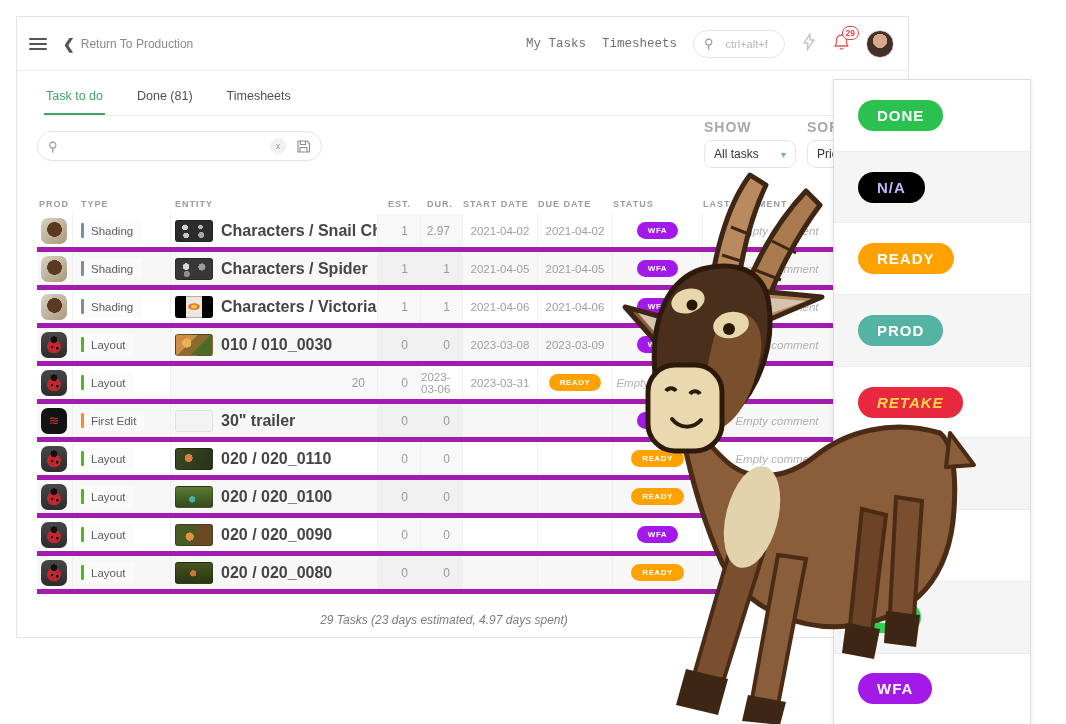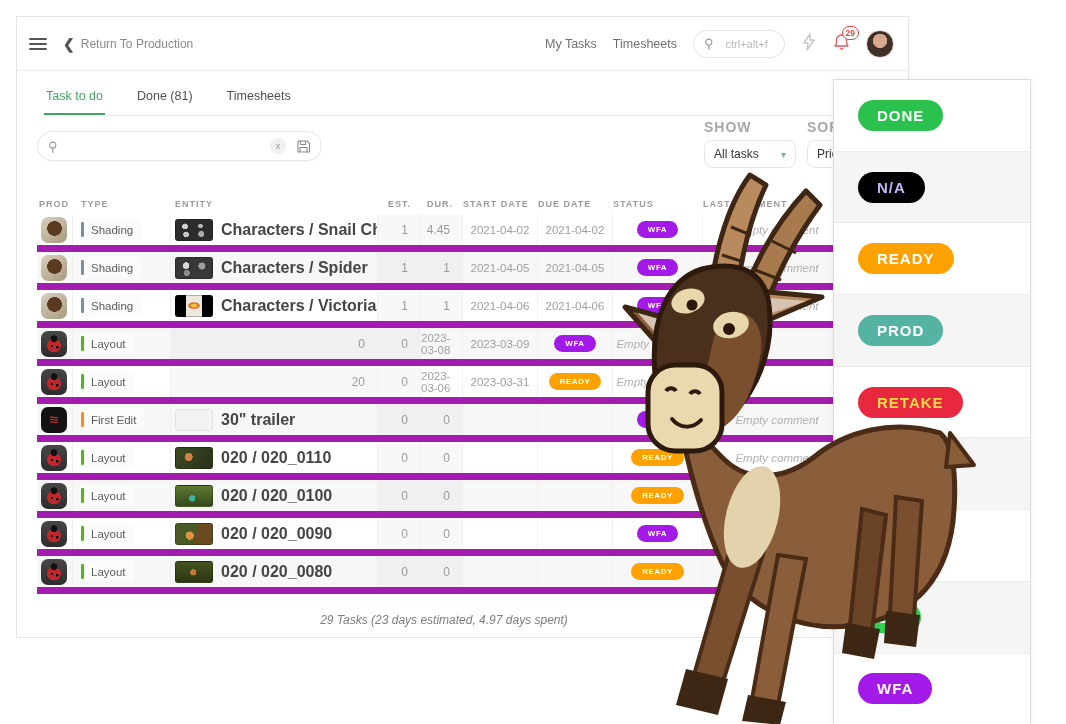--- a/index.html
+++ b/index.html
@@ -11,21 +11,21 @@
 
   
   .topbar { position:absolute; left:0; top:0; width:100%; height:54px;
     border-bottom:1px solid #ececec; display:flex; align-items:center; }
   .hamburger { margin-left:12px; width:18px; cursor:pointer; }
   .hamburger span { display:block; height:2px; background:#555; margin:3px 0; border-radius:1px; }
   .back-link { display:flex; align-items:center; gap:6px; margin-left:16px;
     font-size:12px; color:#8a8a8a; cursor:pointer; }
   .back-chevron { font-size:14px; color:#555; font-weight:bold; }
   .topbar-right { margin-left:auto; display:flex; align-items:center; gap:16px; margin-right:14px; }
-  .nav-link { font-size:12.5px; color:#6f6f6f; cursor:pointer; }
+  .nav-link { font-size:12.5px; color:#6f6f6f; cursor:pointer;font-family:Liberation Mono, monospace; }
   .hdr-search { display:flex; align-items:center; gap:6px; width:92px; height:28px;
     border:1px solid #e4e4e4; border-radius:14px; padding:0 10px; color:#b9b9b9; font-size:11px; }
   .bolt { color:#c9c9c9; font-size:16px; }
   .bell-wrap { position:relative; }
   .badge { position:absolute; top:-7px; right:-9px; background:#fff; border:1px solid #e04646;
     color:#e04646; font-size:8.5px; font-weight:bold; border-radius:8px; padding:1px 3px; }
   .avatar { width:28px; height:28px; border-radius:50%;
     background: radial-gradient(circle at 50% 38%, #d8a88e 0 34%, #403029 35%);
     border:1px solid #e8d5cf; cursor:pointer; }
 
@@ -58,21 +58,21 @@
   
   .task-table { position:absolute; left:20px; top:170px; width:814px; }
   .thead, .trow { display:grid;
     grid-template-columns:36px 98px 207px 43px 42px 75px 75px 90px 1fr; }
   .thead { height:20px; align-items:center;margin-top:7px; }
   .th { font-size:9px; font-weight:bold; letter-spacing:1px; color:#9b9b9b; }
   .th.c-prod { padding-left:2px; } .th.c-type { padding-left:8px; }
   .th.c-entity { padding-left:4px; }
   .th.c-est, .th.c-dur { text-align:right; padding-right:10px; }
   .th.c-start, .th.c-due, .th.c-status, .th.c-comment { text-align:left; }
-  .trow { height:38px; border-bottom:7px solid #a21caf; background:#fff; }
+  .trow { height:38px; border-bottom:5px solid #a21caf; background:#fff; }
   .trow.alt { background:#f7f7f7; }
   .td { display:flex; align-items:center; border-right:1px solid #f0f0f0; overflow:hidden; }
   .td:last-child { border-right:none; }
   .td.c-est, .td.c-dur { justify-content:flex-end; padding-right:12px;
     background:rgba(0,0,0,.026); font-size:12px; color:#9a9a9a; }
   .td.c-start, .td.c-due { justify-content:center; font-size:11.5px; color:#9e9e9e; }
   .td.c-status { justify-content:center; }
   .td.c-comment { justify-content:center; font-style:italic; font-size:11.5px; color:#b0b0b0; }
 
   .prod-icon { width:26px; height:26px; border-radius:7px; margin-left:4px; cursor:pointer; }
@@ -237,21 +237,21 @@
             <div class="type-chip">
               <div class="type-bar" style="background: rgb(124, 143, 156);"></div>
               <span class="type-label">Shading</span>
             </div>
           </div>
           <div class="td c-entity">
             <div class="thumb characters-grid-dark"></div>
             <span class="entity-name">Characters / Snail Chunky</span>
           </div>
           <div class="td c-est">1</div>
-          <div class="td c-dur">4.45</div>
+          <div class="td c-dur">2.97</div>
           <div class="td c-start">2021-04-02</div>
           <div class="td c-due">2021-04-02</div>
           <div class="td c-status">
             <span class="status-pill" style="background: rgb(163, 26, 232);">WFA</span>
           </div>
           <div class="td c-comment">Empty comment</div>
         </div>
         <div class="trow alt">
           <div class="td c-prod">
             <div class="prod-icon goat-show"></div>
@@ -301,20 +301,24 @@
         <div class="trow alt">
           <div class="td c-prod">
             <div class="prod-icon ladybug-show"></div>
           </div>
           <div class="td c-type">
             <div class="type-chip">
               <div class="type-bar" style="background: rgb(81, 183, 28);"></div>
               <span class="type-label">Layout</span>
             </div>
           </div>
+          <div class="td c-entity">
+            <div class="thumb forest-scene"></div>
+            <span class="entity-name">010 / 010_0030</span>
+          </div>
           <div class="td c-est">0</div>
           <div class="td c-dur">0</div>
           <div class="td c-start">2023-03-08</div>
           <div class="td c-due">2023-03-09</div>
           <div class="td c-status">
             <span class="status-pill" style="background: rgb(163, 26, 232);">WFA</span>
           </div>
           <div class="td c-comment">Empty comment</div>
         </div>
         <div class="trow">
@@ -464,21 +468,21 @@
     <div class="status-row">
       <span class="big-pill" style="background: rgb(0, 0, 0); color: #c4b5fd;">N/A</span>
     </div>
     <div class="status-row">
       <span class="big-pill" style="background: rgb(255, 162, 0); color: rgb(255, 255, 255);">READY</span>
     </div>
     <div class="status-row">
       <span class="big-pill" style="background: rgb(84, 179, 162); color: rgb(255, 255, 255);">PROD</span>
     </div>
     <div class="status-row">
-      <span class="big-pill" style="background: rgb(232, 40, 63); color: rgb(255, 219, 74);">RETAKE</span>
+      <span class="big-pill" style="background: rgb(232, 40, 63); color: rgb(255, 219, 74); font-style: italic;">RETAKE</span>
     </div>
     <div class="status-row">
       <span class="big-pill" style="background: rgb(240, 104, 155); color: rgb(255, 255, 255);"></span>
     </div>
     <div class="status-row">
       <span class="big-pill" style="background: rgb(237, 237, 237); color: rgb(61, 78, 135);">TODO</span>
     </div>
     <div class="status-row">
       <span class="big-pill" style="background: rgb(47, 209, 83); color: rgb(255, 255, 255);">OK</span>
     </div>

